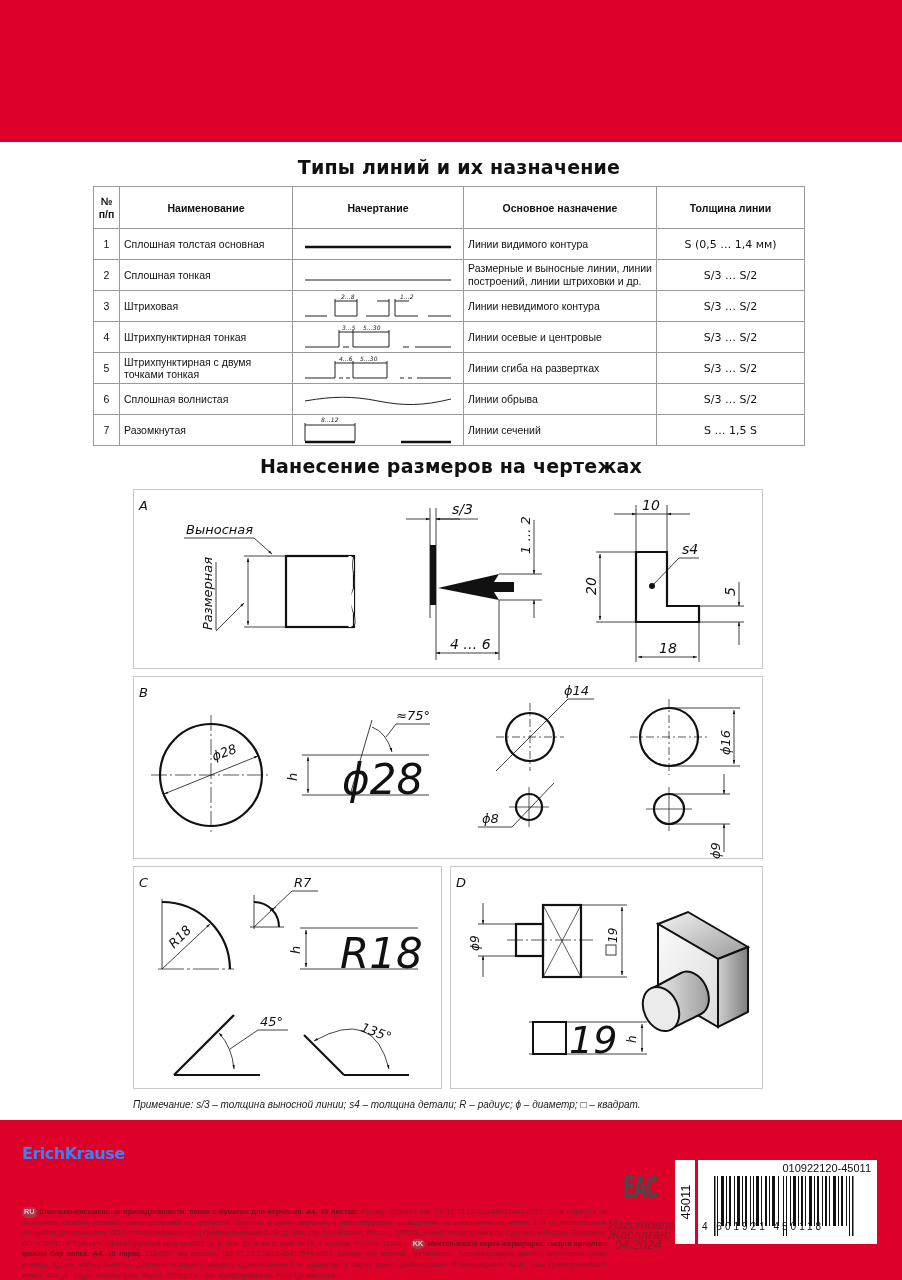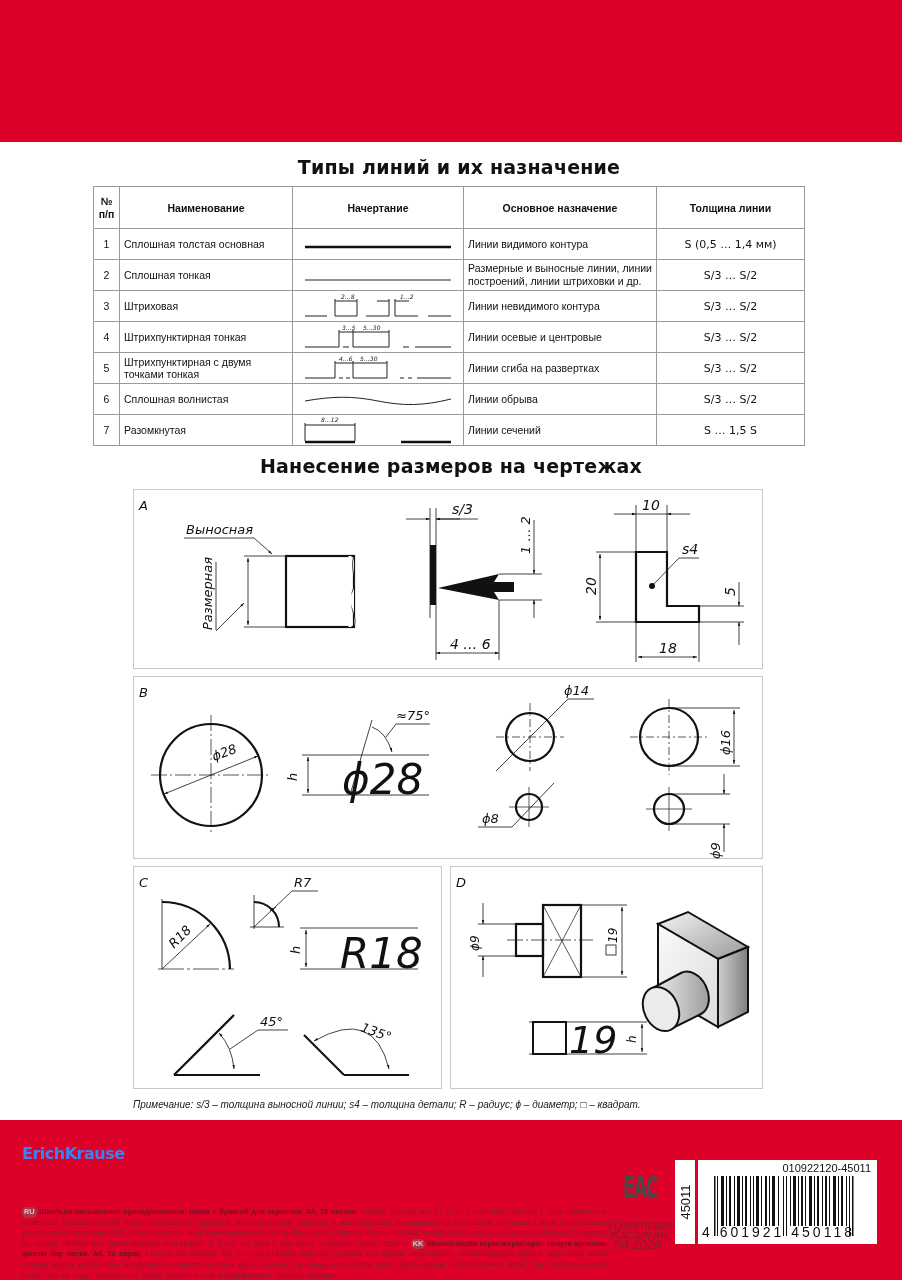--- a/index.html
+++ b/index.html
@@ -37,21 +37,21 @@
   .brand { position: absolute; left: 22px; top: 1144px; font-family: "DejaVu Sans", sans-serif; font-weight: bold; font-size: 16px; color: #3b82f6; letter-spacing: -0.5px; }
   .legal { position: absolute; left: 22px; top: 1163px; width: 585px; font-size: 7.3px; line-height: 10.6px; color: #8a1a2a; text-align: justify; margin-top: 44px; }
   .legal b { color: #7a1020; }
   .lang-badge { display: inline-block; background: #a83848; color: #e0c0c6; border-radius: 5px; padding: 0 2px; font-weight: bold; }
   .eac { position: absolute; left: 623px; top: 1170px; font-family: "DejaVu Sans", sans-serif; font-size: 30px; color: #4a4a4a; font-weight: bold; letter-spacing: -3px; transform: scaleX(0.6); transform-origin: left top; }
   .made { position: absolute; left: 608px; top: 1220px; width: 60px; text-align: center; font-size: 13px; font-style: italic; color: #8a1a2a; line-height: 10px; }
   .art-box { position: absolute; left: 675px; top: 1160px; width: 20px; height: 84px; background: #fff; }
   .art-box span { position: absolute; left: 10px; top: 42px; transform: translate(-50%,-50%) rotate(-90deg); font-size: 13px; color: #111; white-space: nowrap; }
   .barcode-box { position: absolute; left: 698px; top: 1160px; width: 179px; height: 84px; background: #fff; }
   .barcode-box .code-top { position: absolute; right: 6px; top: 2px; font-size: 11px; color: #111; }
-  .barcode-box .code-bottom { position: absolute; left: 4px; bottom: 4px; font-size: 14px; letter-spacing: 3px; color: #111; background: transparent; }
+  .barcode-box .code-bottom { position: absolute; left: 4px; bottom: 12px; font-size: 10px; letter-spacing: 3px; color: #111; background: transparent; }
 </style>
 </head>
 <body>
 
 <div class="top-band"></div>
 
 <h1 class="title t1">Типы линий и их назначение</h1>
 
 <table class="lines">
   <thead>

